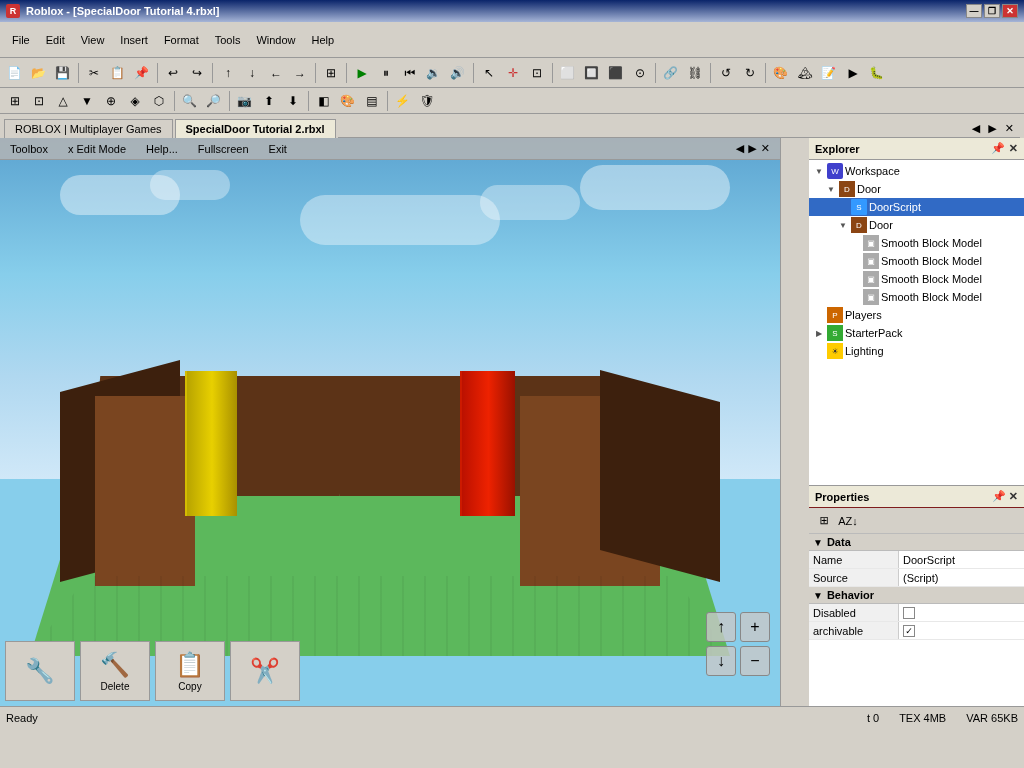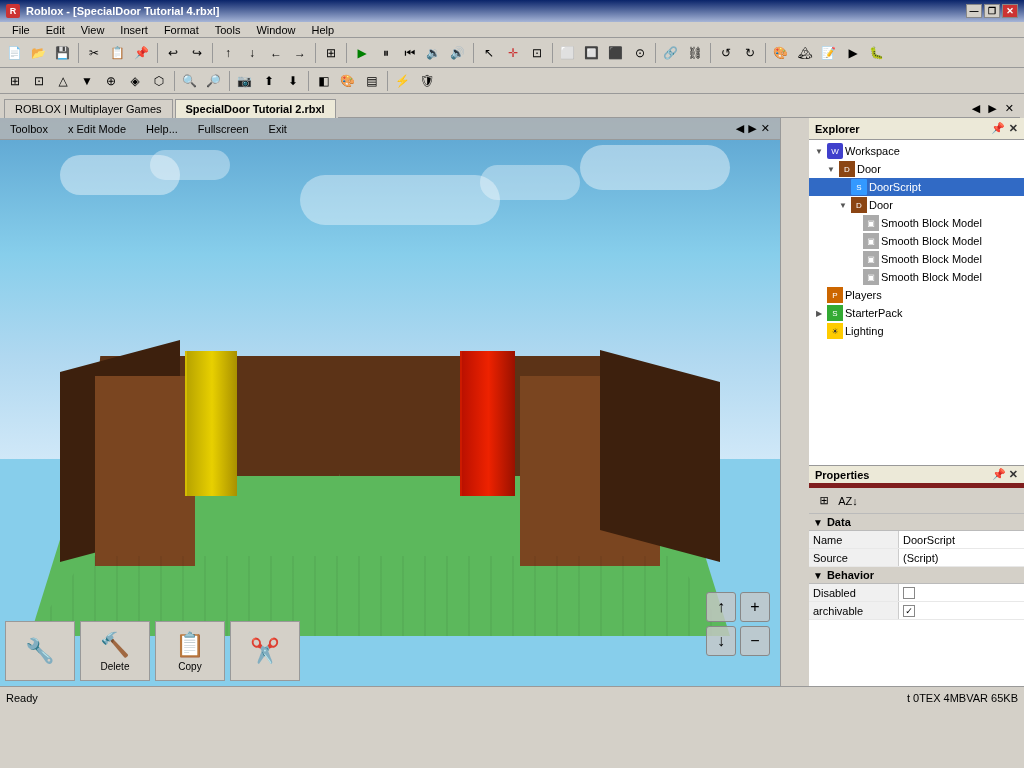--- a/index.html
+++ b/index.html
@@ -17,21 +17,21 @@
       font-weight: bold;
       justify-content: space-between;
     }
     #titlebar .title-left { display: flex; align-items: center; gap: 6px; }
     #titlebar .title-icon { width: 14px; height: 14px; background: #cc3333; border-radius: 2px; font-size: 9px; display: flex; align-items: center; justify-content: center; color: white; font-weight: bold; }
     #titlebar .win-controls { display: flex; gap: 2px; }
     #titlebar .win-btn { width: 16px; height: 14px; background: #d4d0c8; border: 1px solid #888; font-size: 9px; display: flex; align-items: center; justify-content: center; cursor: pointer; color: #000; }
 
     
     #menubar {
-      height: 16px;
+      height: 36px;
       background: #d4d0c8;
       display: flex;
       align-items: center;
       padding: 0 4px;
       border-bottom: 1px solid #999;
     }
     #menubar span {
       padding: 2px 8px;
       cursor: pointer;
       font-size: 11px;
@@ -175,21 +175,21 @@
       background: #d4d0c8;
       border-top: 1px solid #999;
       display: flex;
       align-items: center;
       padding: 0 6px;
       font-size: 11px;
       justify-content: space-between;
       position: absolute;
       bottom: 0; left: 0; right: 0;
     }
-    .status-sections { display: flex; }
+    .status-sections { display: flex; gap: 20px; }
 
     
     #right-panel {
       width: 244px;
       display: flex;
       flex-direction: column;
       background: #d4d0c8;
       border-left: 1px solid #999;
       padding-left: 28px;
     }
@@ -252,21 +252,21 @@
     
     #properties {
       height: 220px;
       display: flex;
       flex-direction: column;
       background: #d4d0c8;
     }
     #properties-header {
       height: 22px;
       background: #ece9d8;
-      border-bottom: 5px solid #7f1d1d;
+      border-bottom: 1px solid #7f1d1d;
       display: flex;
       align-items: center;
       justify-content: space-between;
       padding: 0 6px;
       font-size: 11px;
       font-weight: bold;
     }
     #properties-toolbar {
       height: 26px;
       background: #d4d0c8;

